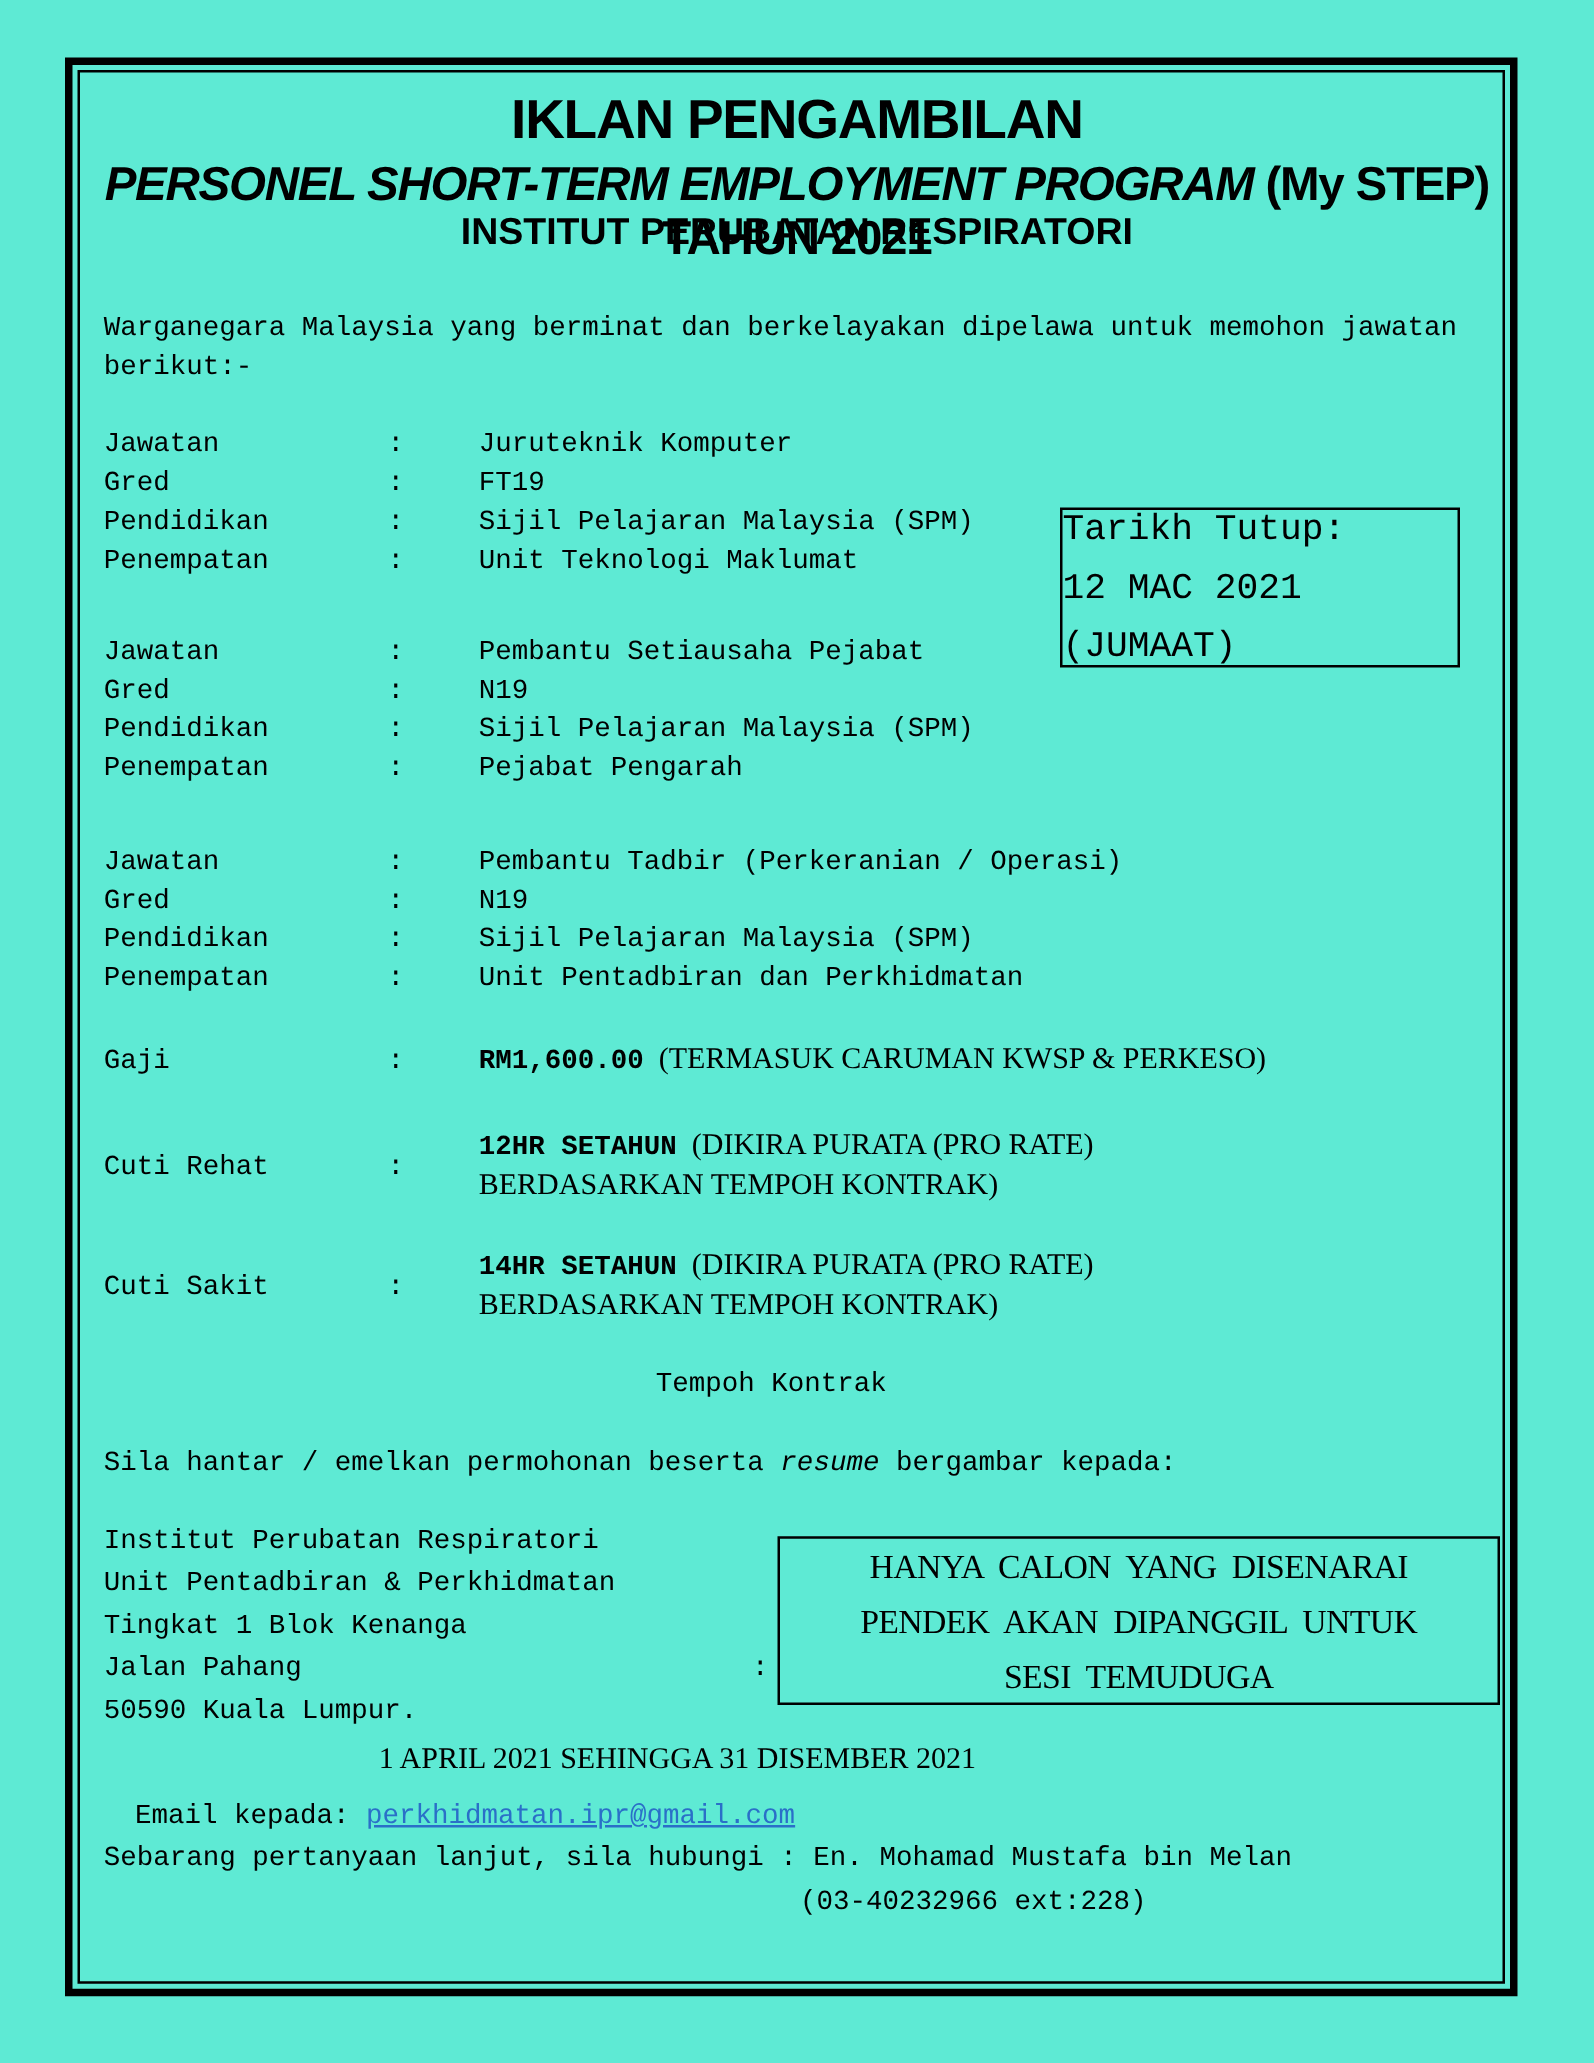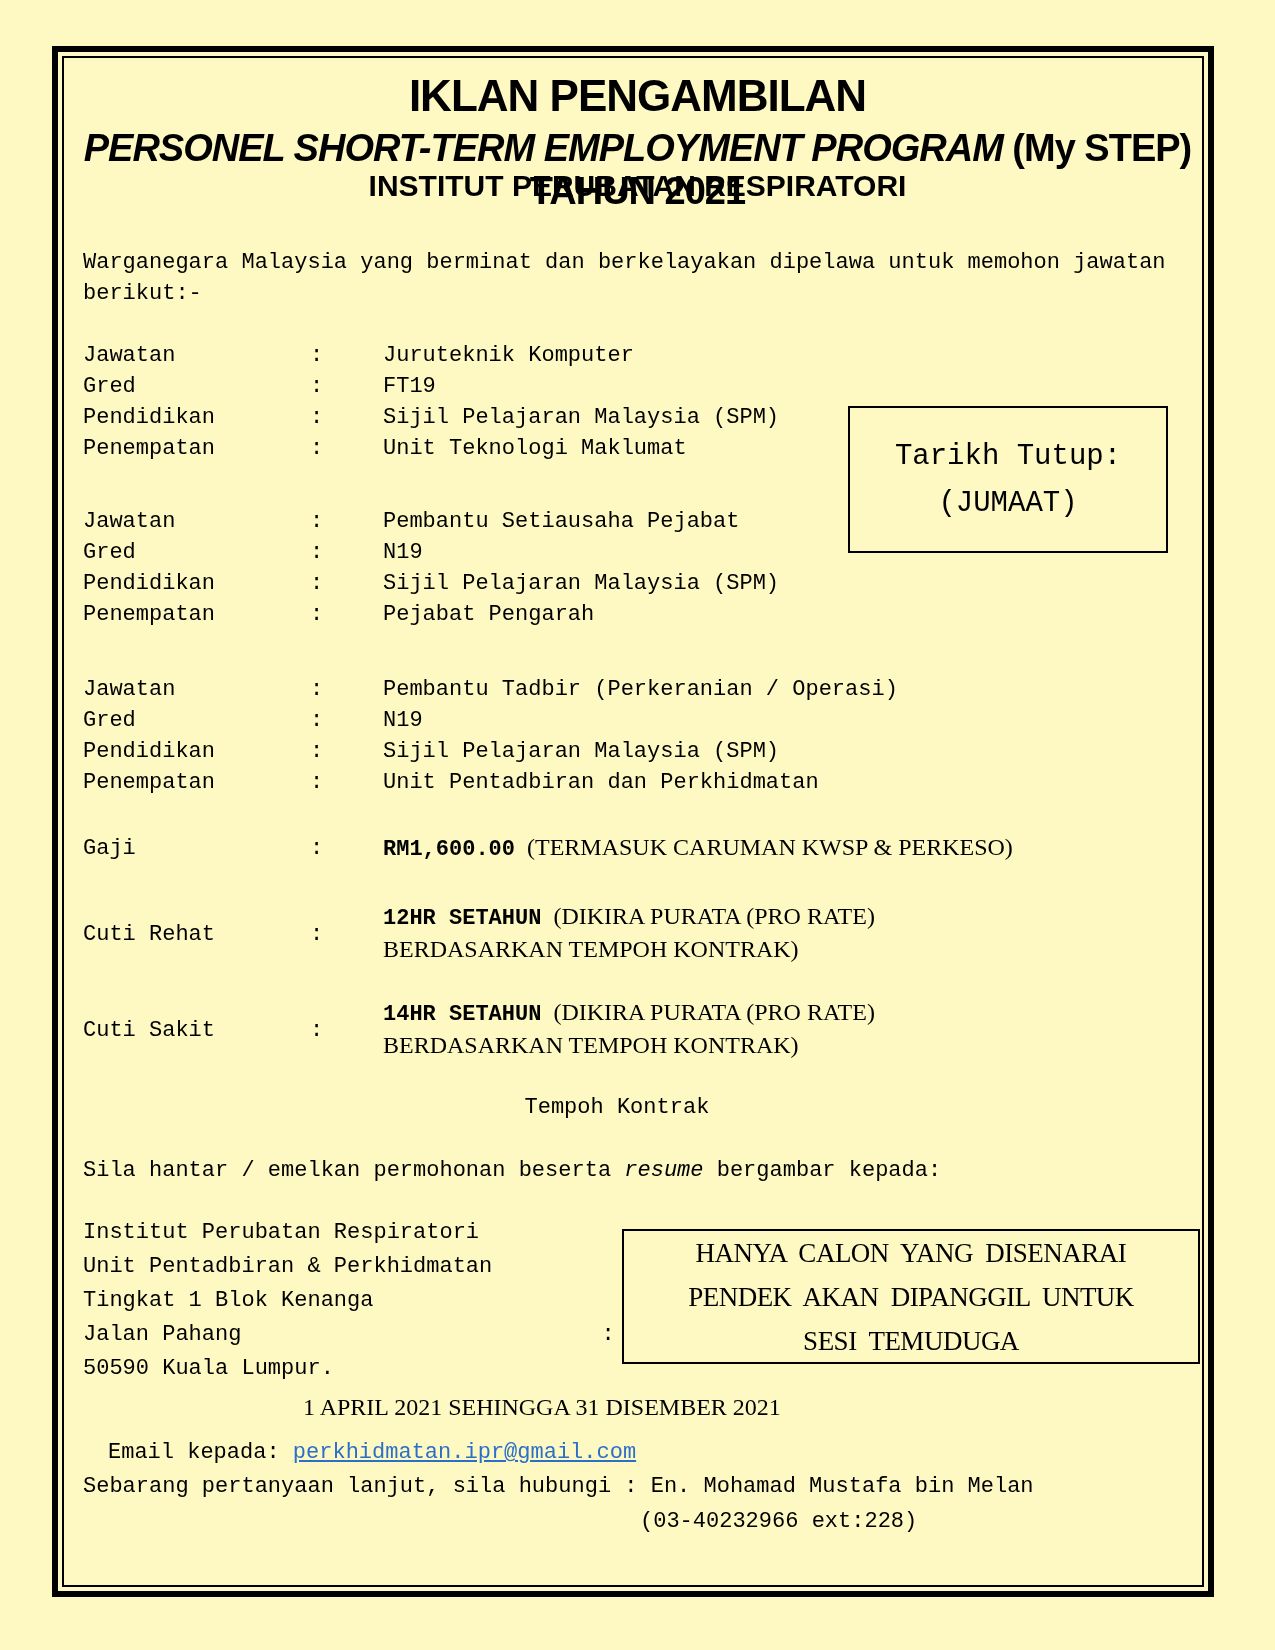--- a/index.html
+++ b/index.html
@@ -1,38 +1,38 @@
 <!DOCTYPE html>
 <html><head>
 <meta charset="utf-8">
 <style>
   html,body{margin:0;padding:0;background:#fff;}
-  .page{position:relative;width:1275px;height:1650px;background:#fef9c3;color:#000;
+  .page{position:relative;width:1275px;height:1650px;background:#5eead4;color:#000;
         font-family:"Liberation Mono",monospace;overflow:hidden;}
   .frame{position:absolute;left:52px;top:46px;width:1162px;height:1551px;
          border:6px solid #000;box-sizing:border-box;padding:4px;}
   .frame-inner{width:100%;height:100%;border:2px solid #000;box-sizing:border-box;}
   .abs{position:absolute;}
   .centered{left:68px;width:1139px;text-align:center;}
   .title{top:71px;font-family:"Liberation Sans",sans-serif;font-weight:700;
          font-size:44px;letter-spacing:-1px;}
   .subtitle{top:127px;font-family:"Liberation Sans",sans-serif;font-weight:700;
             font-size:38px;letter-spacing:-1px;}
   .subtitle .it{font-style:italic;}
   .inst{top:169px;font-family:"Liberation Sans",sans-serif;font-weight:700;font-size:30px;}
   .body-text{font-size:22px;line-height:31px;}
   .intro{top:247px;left:83px;width:1105px;}
   .fieldblock{left:83px;width:1110px;}
   .frow{display:flex;line-height:31px;font-size:22px;}
   .frow .lbl{width:227px;flex:0 0 227px;}
   .frow .coln{width:73px;flex:0 0 73px;}
   .frow .val{flex:1 1 auto;}
-  .tarikh-box{left:848px;top:406px;width:320px;height:147px;border:2px solid #000;
+  .tarikh-box{left:848px;top:406px;width:320px;height:128px;border:2px solid #000;
               box-sizing:border-box;display:flex;flex-direction:column;justify-content:center;
-              text-align:center;font-size:29px;line-height:47px;}
+              font-size:29px;line-height:47px;}
   .termrow{left:83px;width:1110px;display:flex;font-size:22px;line-height:31px;align-items:center;}
   .termrow .lbl{width:227px;flex:0 0 227px;}
   .termrow .coln{width:73px;flex:0 0 73px;}
   .termrow .val{width:670px;flex:0 0 670px;}
   .bv{font-weight:700;}
   .bv:not(:empty){margin-right:12px;margin-top:44px;}
   .cond{font-family:"Liberation Serif",serif;font-size:24px;}
   .send{top:1155px;left:83px;width:1105px;}
   .send .it{font-style:italic;}
   .address{top:1216px;left:83px;width:520px;font-size:22px;line-height:34px;}
@@ -77,20 +77,21 @@
     </div>
     <div class="frow">
       <span class="lbl">Penempatan</span>
         <span class="coln">:</span>
         <span class="val">Unit Teknologi Maklumat</span>
     </div>
   </div>
 
   <div class="abs tarikh-box">
     <div>Tarikh Tutup:</div>
+    <div>12 MAC 2021</div>
     <div>(JUMAAT)</div>
   </div>
 
   <div class="abs fieldblock" style="top:506px;">
     <div class="frow">
       <span class="lbl">Jawatan</span>
         <span class="coln">:</span>
         <span class="val">Pembantu Setiausaha Pejabat</span>
     </div>
     <div class="frow">

